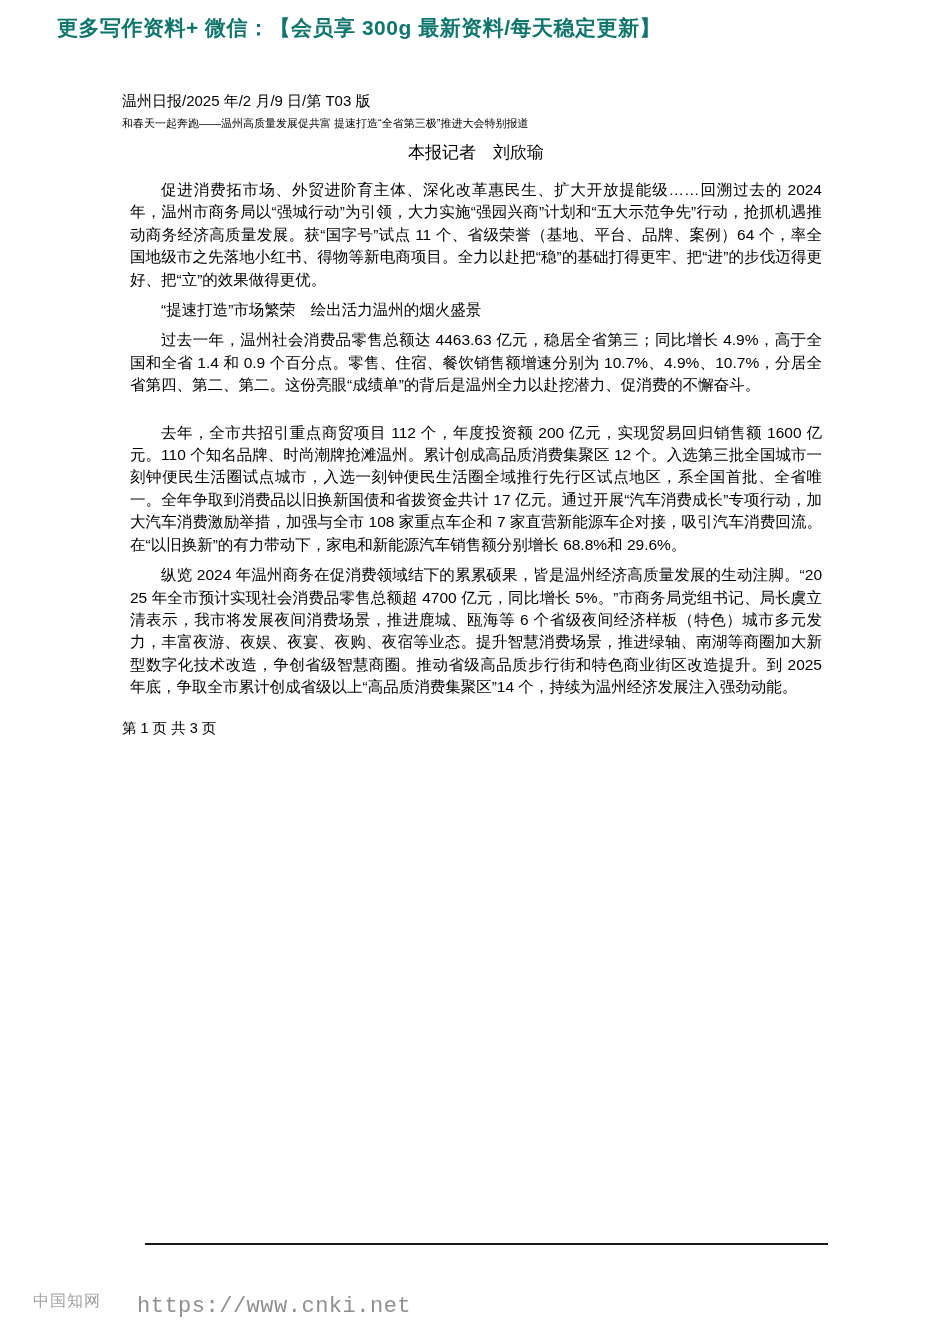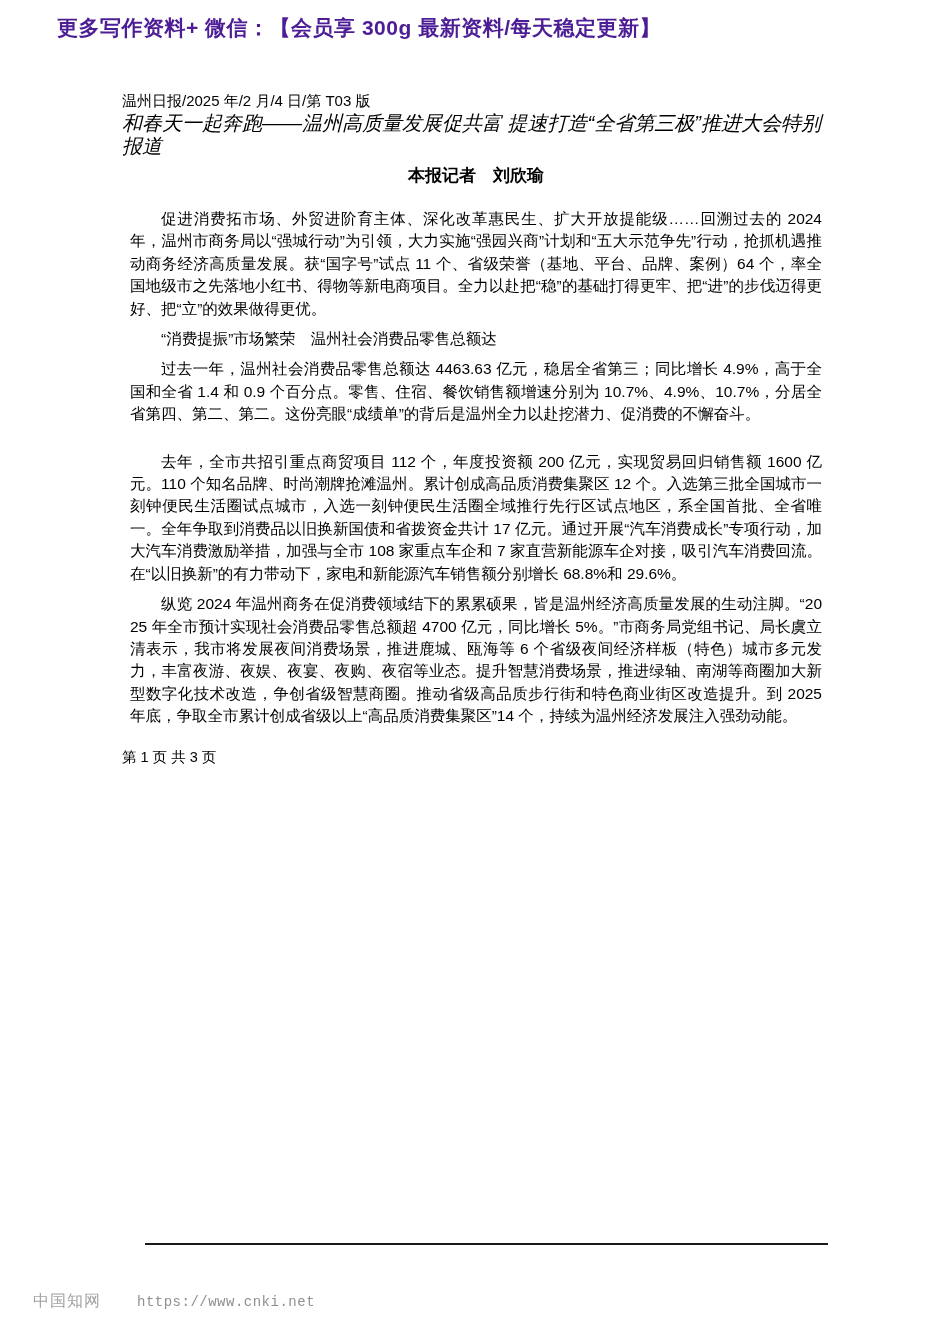--- a/index.html
+++ b/index.html
@@ -28,38 +28,37 @@
     position: absolute;
     left: 122px;
     top: 90px;
     width: 708px;
   }
   .meta-line1 {
     font-size: 15px;
     line-height: 22px;
   }
   .meta-line2 {
-    font-size: 20px;
+    font-size: 11px;
     line-height: 23px;
-    font-style: italic;
   }
   .article-title {
     text-align: center;
     font-size: 26px;
     font-weight: bold;
     line-height: 30px;
     margin-top: 6px;
   }
   .byline {
     text-align: center;
     font-size: 17px;
-    font-weight: bold;
+    font-weight: normal;
     line-height: 20px;
     margin-top: 8px;
-    margin-bottom: 22px;
+    margin-bottom: 16px;
   }
   .para {
     margin: 8px;
     font-size: 15.5px;
     line-height: 22.4px;
     text-align: justify;
     text-indent: 2em;
     word-break: break-all;
   }
   .para.gap {
@@ -87,38 +86,38 @@
     font-family: "Liberation Serif", serif;
     font-size: 16px;
     color: #a2a2a4;
     letter-spacing: 1px;
   }
   .watermark-url {
     position: absolute;
     left: 137px;
     top: 1294px;
     font-family: "Liberation Mono", "DejaVu Sans Mono", monospace;
-    font-size: 14px;
+    font-size: 22px;
     color: #8f9092;
     letter-spacing: 0.5px;
   }
 </style>
 </head>
 <body>
 
-<div class="banner" style="color: #4c1d95;">更多写作资料+ 微信：【会员享 300g 最新资料/每天稳定更新】</div>
+<div class="banner" style="color: #0f766e;">更多写作资料+ 微信：【会员享 300g 最新资料/每天稳定更新】</div>
 
 <div class="content">
-  <div class="meta-line1">温州日报/2025 年/2 月/4 日/第 T03 版</div>
+  <div class="meta-line1">温州日报/2025 年/2 月/9 日/第 T03 版</div>
   <div class="meta-line2">和春天一起奔跑——温州高质量发展促共富 提速打造“全省第三极”推进大会特别报道</div>
   <div class="byline">本报记者　刘欣瑜</div>
 
   <div>
       <p class="para">促进消费拓市场、外贸进阶育主体、深化改革惠民生、扩大开放提能级……回溯过去的 2024 年，温州市商务局以“强城行动”为引领，大力实施“强园兴商”计划和“五大示范争先”行动，抢抓机遇推动商务经济高质量发展。获“国字号”试点 11 个、省级荣誉（基地、平台、品牌、案例）64 个，率全国地级市之先落地小红书、得物等新电商项目。全力以赴把“稳”的基础打得更牢、把“进”的步伐迈得更好、把“立”的效果做得更优。</p>
-      <p class="para">“消费提振”市场繁荣　温州社会消费品零售总额达</p>
+      <p class="para">“提速打造”市场繁荣　绘出活力温州的烟火盛景</p>
       <p class="para">过去一年，温州社会消费品零售总额达 4463.63 亿元，稳居全省第三；同比增长 4.9%，高于全国和全省 1.4 和 0.9 个百分点。零售、住宿、餐饮销售额增速分别为 10.7%、4.9%、10.7%，分居全省第四、第二、第二。这份亮眼“成绩单”的背后是温州全力以赴挖潜力、促消费的不懈奋斗。</p>
       <p class="para gap">去年，全市共招引重点商贸项目 112 个，年度投资额 200 亿元，实现贸易回归销售额 1600 亿元。110 个知名品牌、时尚潮牌抢滩温州。累计创成高品质消费集聚区 12 个。入选第三批全国城市一刻钟便民生活圈试点城市，入选一刻钟便民生活圈全域推行先行区试点地区，系全国首批、全省唯一。全年争取到消费品以旧换新国债和省拨资金共计 17 亿元。通过开展“汽车消费成长”专项行动，加大汽车消费激励举措，加强与全市 108 家重点车企和 7 家直营新能源车企对接，吸引汽车消费回流。在“以旧换新”的有力带动下，家电和新能源汽车销售额分别增长 68.8%和 29.6%。</p>
       <p class="para">纵览 2024 年温州商务在促消费领域结下的累累硕果，皆是温州经济高质量发展的生动注脚。“2025 年全市预计实现社会消费品零售总额超 4700 亿元，同比增长 5%。”市商务局党组书记、局长虞立清表示，我市将发展夜间消费场景，推进鹿城、瓯海等 6 个省级夜间经济样板（特色）城市多元发力，丰富夜游、夜娱、夜宴、夜购、夜宿等业态。提升智慧消费场景，推进绿轴、南湖等商圈加大新型数字化技术改造，争创省级智慧商圈。推动省级高品质步行街和特色商业街区改造提升。到 2025 年底，争取全市累计创成省级以上“高品质消费集聚区”14 个，持续为温州经济发展注入强劲动能。</p>
     </div>
 
   <div class="page-indicator">第 1 页 共 3 页</div>
 </div>
 
 <div class="footer-rule"></div>
 

